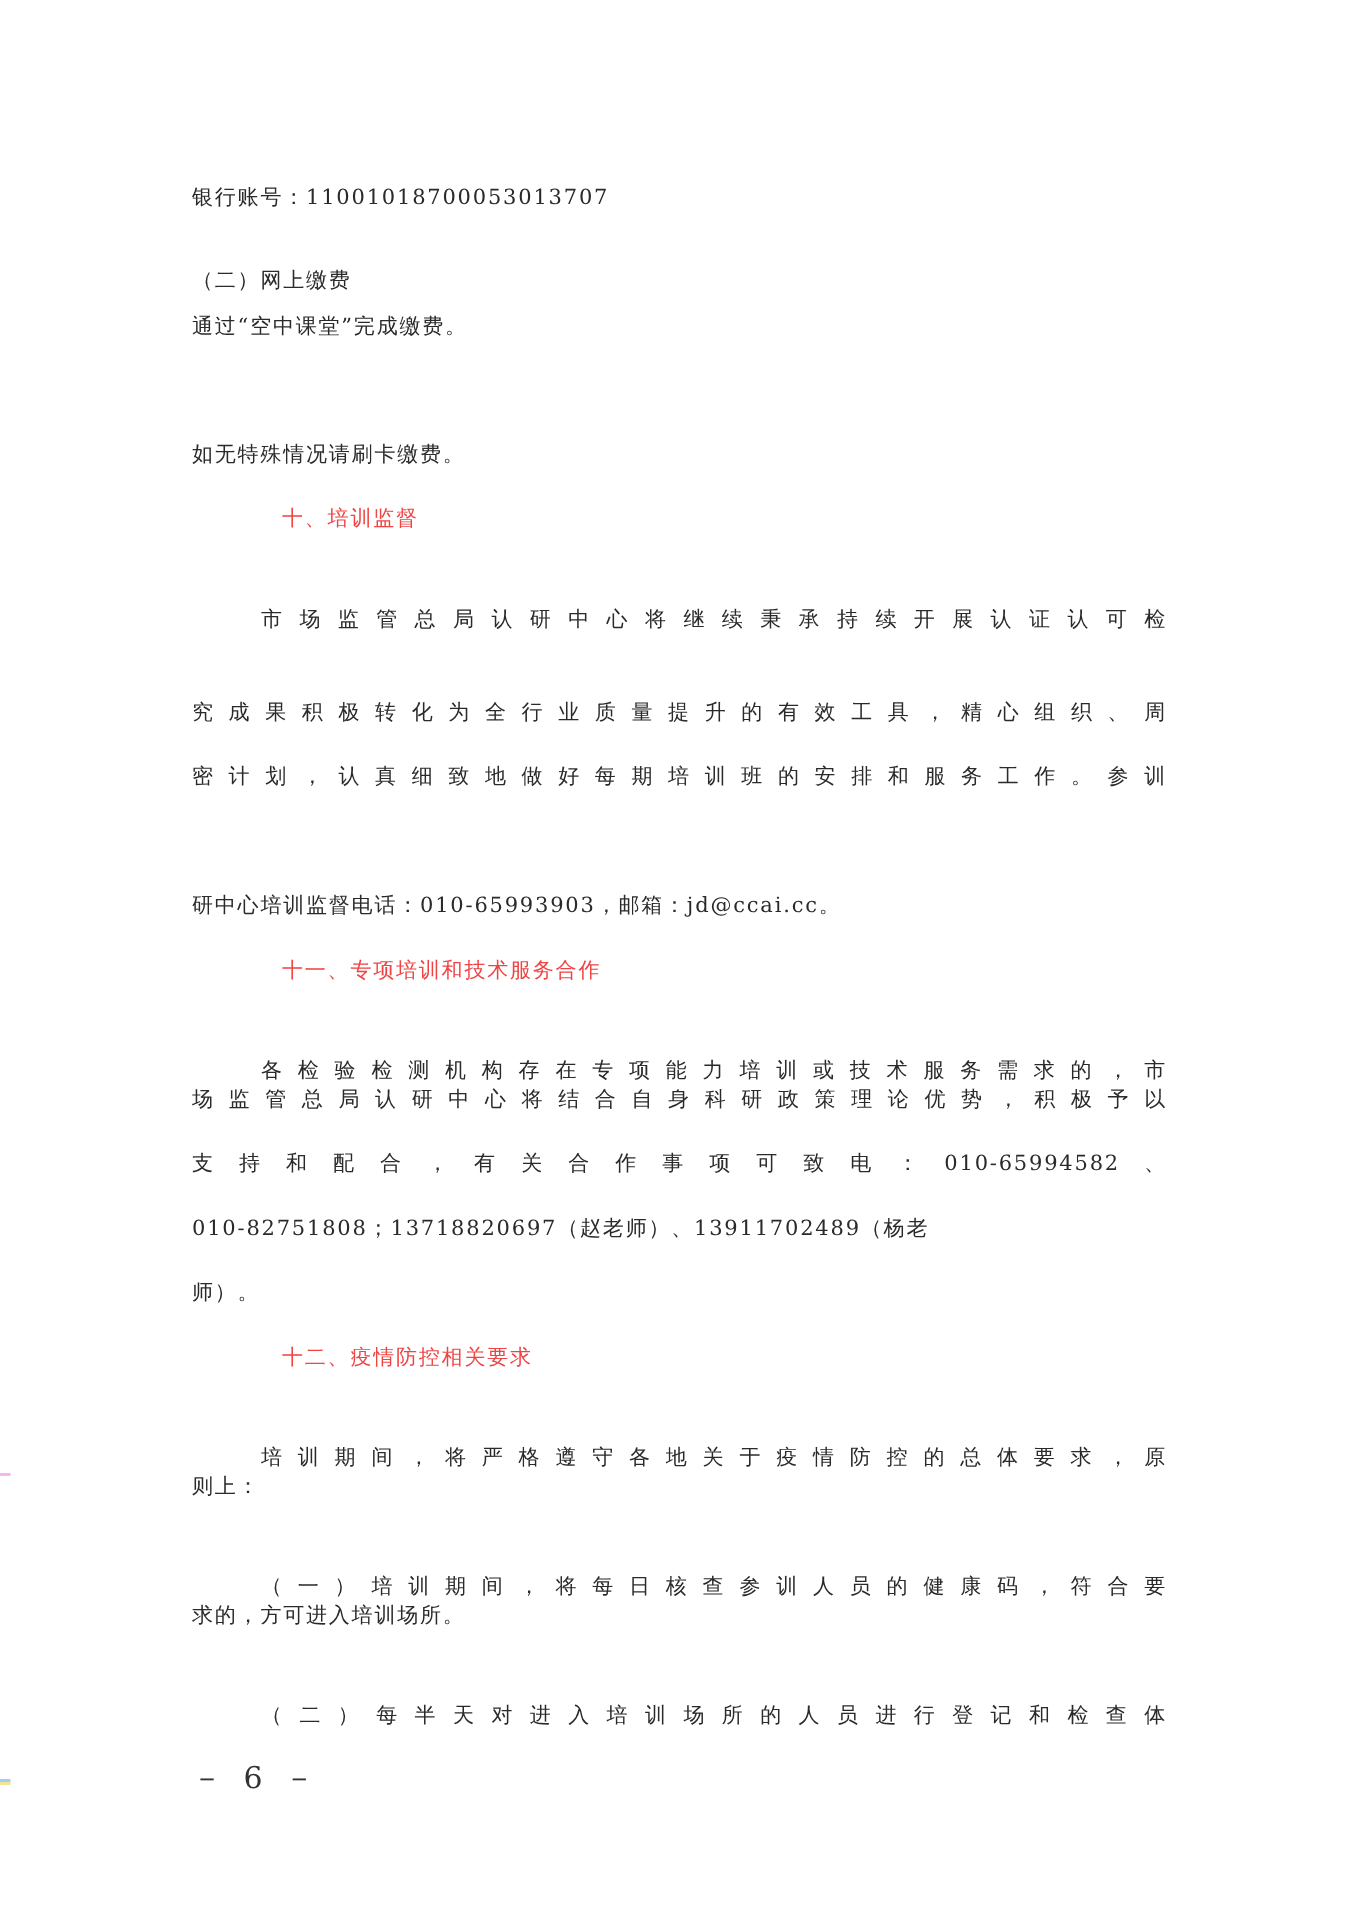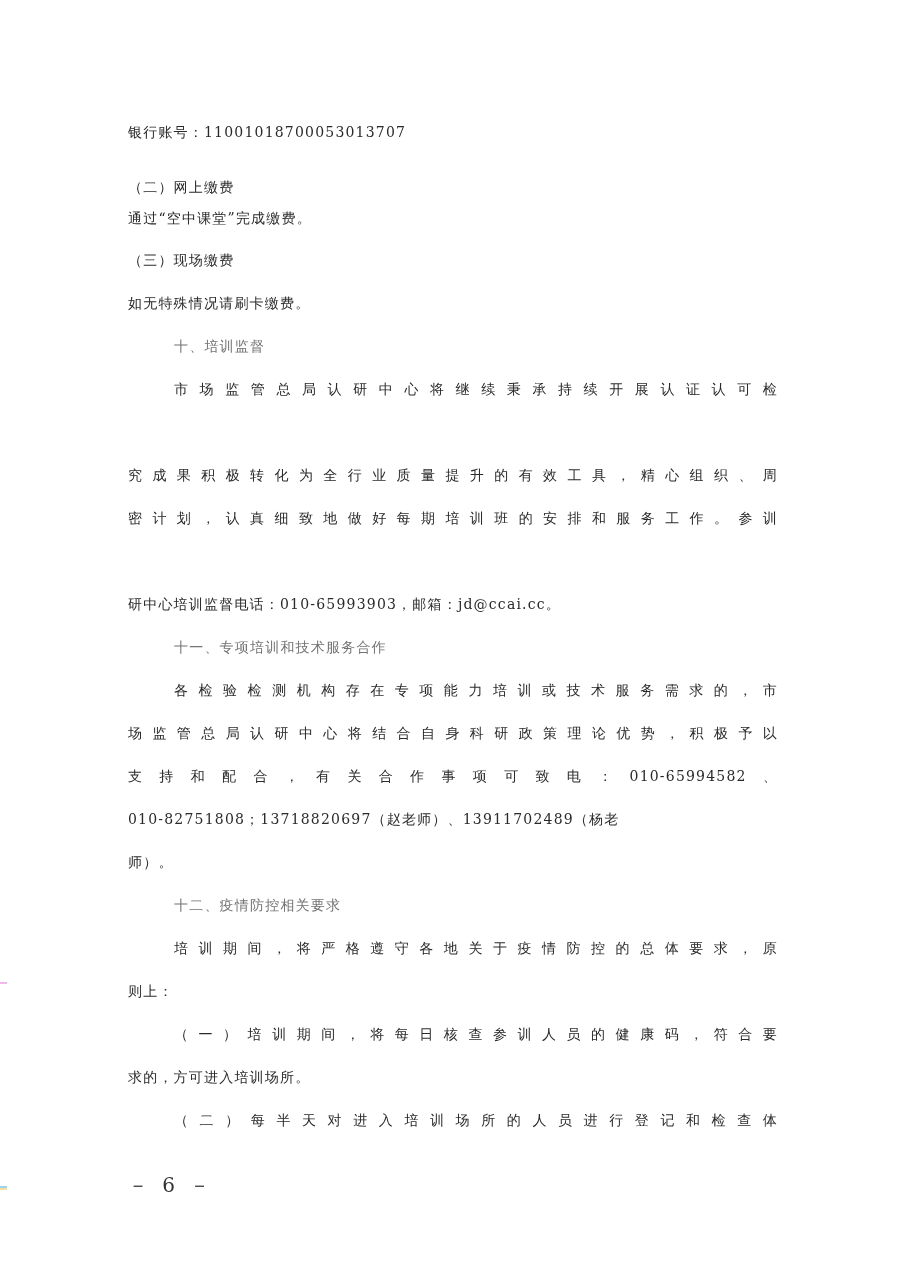--- a/index.html
+++ b/index.html
@@ -6,37 +6,36 @@
     body {
       width: 900px; height: 1273px; background: #ffffff; position: relative; overflow: hidden;
       font-family: "DejaVu Serif", "Liberation Serif", serif; color: #2a2a2a;
     }
     .page { position: absolute; left: 0; top: 0; width: 900px; height: 1273px; }
     .line {
       position: absolute; left: 128px; width: 650px; font-size: 14px; line-height: 30px;
       white-space: nowrap; letter-spacing: 1.2px;
     }
     .line.indent { left: 174px; }
-    .line.heading { font-family: "DejaVu Sans", "Liberation Sans", sans-serif; font-weight: normal; color: #737373; }
+    .line.heading { font-family: "DejaVu Sans", "Liberation Sans", sans-serif; font-weight: normal; color: #ef4444; margin-left: 14px; }
     .line.justify { text-align: justify; text-align-last: justify; width: 650px; white-space: normal; }
-    .line.indent.justify { width: 604px; }
+    .line.indent.justify { width: 604px; margin-top: 24px; }
     .footer {
       position: absolute; left: 128px; top: 1170px; font-size: 20px; line-height: 30px; color: #333;
       font-family: "DejaVu Serif", "Liberation Serif", serif; letter-spacing: 4px;
     }
     .mark { position: absolute; left: 0; height: 2px; width: 7px; }
   </style>
 </head>
 <body>
 
 <div class="page">
   <div class="line" style="top:117px">银行账号：11001018700053013707</div>
   <div class="line" style="top:172px">（二）网上缴费</div>
   <div class="line" style="top:203px">通过“空中课堂”完成缴费。</div>
-  <div class="line" style="top:245px">（三）现场缴费</div>
   <div class="line" style="top:288px">如无特殊情况请刷卡缴费。</div>
 
   <div class="line indent heading" style="top:331px">十、培训监督</div>
   <div class="line indent justify" style="top:374px">市场监管总局认研中心将继续秉承持续开展认证认可检</div>
   <div class="line justify" style="top:460px">究成果积极转化为全行业质量提升的有效工具，精心组织、周</div>
   <div class="line justify" style="top:503px">密计划，认真细致地做好每期培训班的安排和服务工作。参训</div>
   <div class="line" style="top:589px">研中心培训监督电话：010-65993903，邮箱：jd@ccai.cc。</div>
 
   <div class="line indent heading" style="top:632px">十一、专项培训和技术服务合作</div>
   <div class="line indent justify" style="top:675px">各检验检测机构存在专项能力培训或技术服务需求的，市</div>

